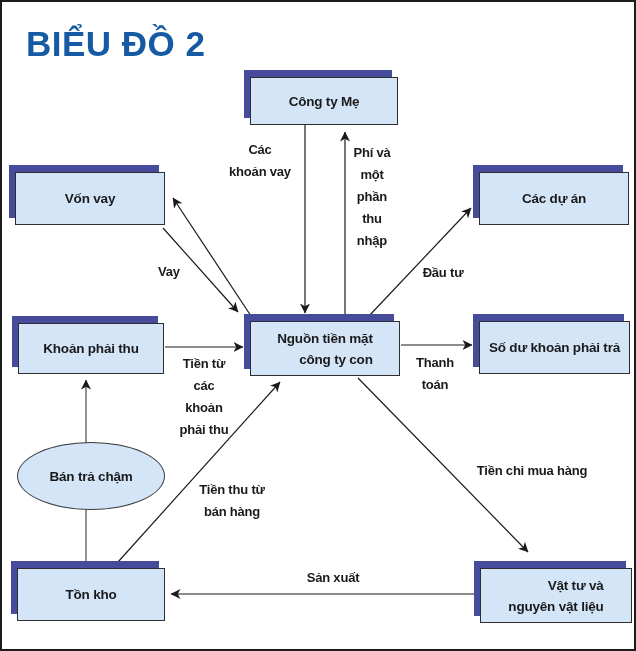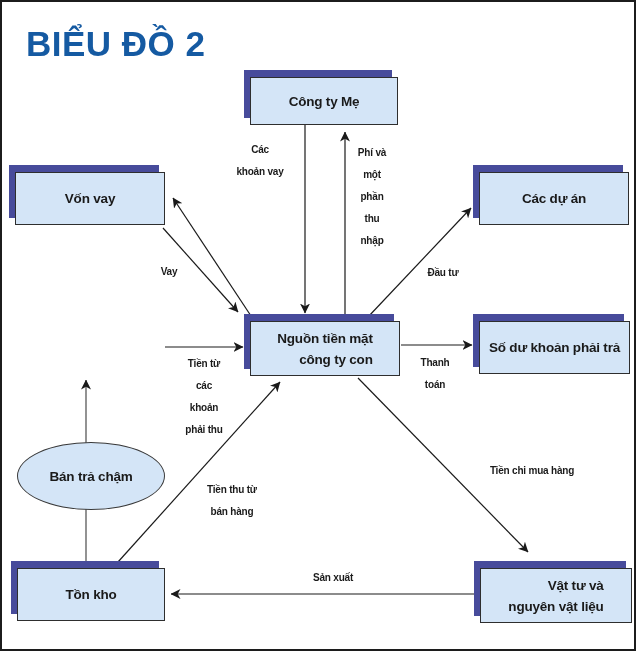--- a/index.html
+++ b/index.html
@@ -42,21 +42,21 @@
     box-sizing:border-box;
   }
   .node.ellipse{
     border-radius:50%;
     box-shadow:none;
     border:1px solid #3a3a3a;
   }
   .elabel{
     position:absolute;
     text-align:center;
-    font-size:10px;font-weight:bold;line-height:22px;
+    font-size:13px;font-weight:bold;line-height:22px;
     letter-spacing:-0.2px;
     white-space:pre-line;
     color:#1a1a1a;
   }
 </style>
 </head>
 <body>
 
 <div class="canvas">
 
@@ -86,20 +86,23 @@
   </div>
 
   <div class="node" style="left:13px;top:170px;width:150px;height:53px">
     <span>Vốn vay</span>
   </div>
 
   <div class="node" style="left:477px;top:170px;width:150px;height:53px">
     <span>Các dự án</span>
   </div>
 
+  <div class="node" style="left:16px;top:321px;width:146px;height:51px">
+    <span>Khoản phải thu</span>
+  </div>
 
   <div class="node" style="left:248px;top:319px;width:150px;height:55px">
     <span>Nguồn tiền mặt
 công ty con</span>
   </div>
 
   <div class="node" style="left:477px;top:319px;width:151px;height:53px">
     <span>Số dư khoản phải trả</span>
   </div>
 

